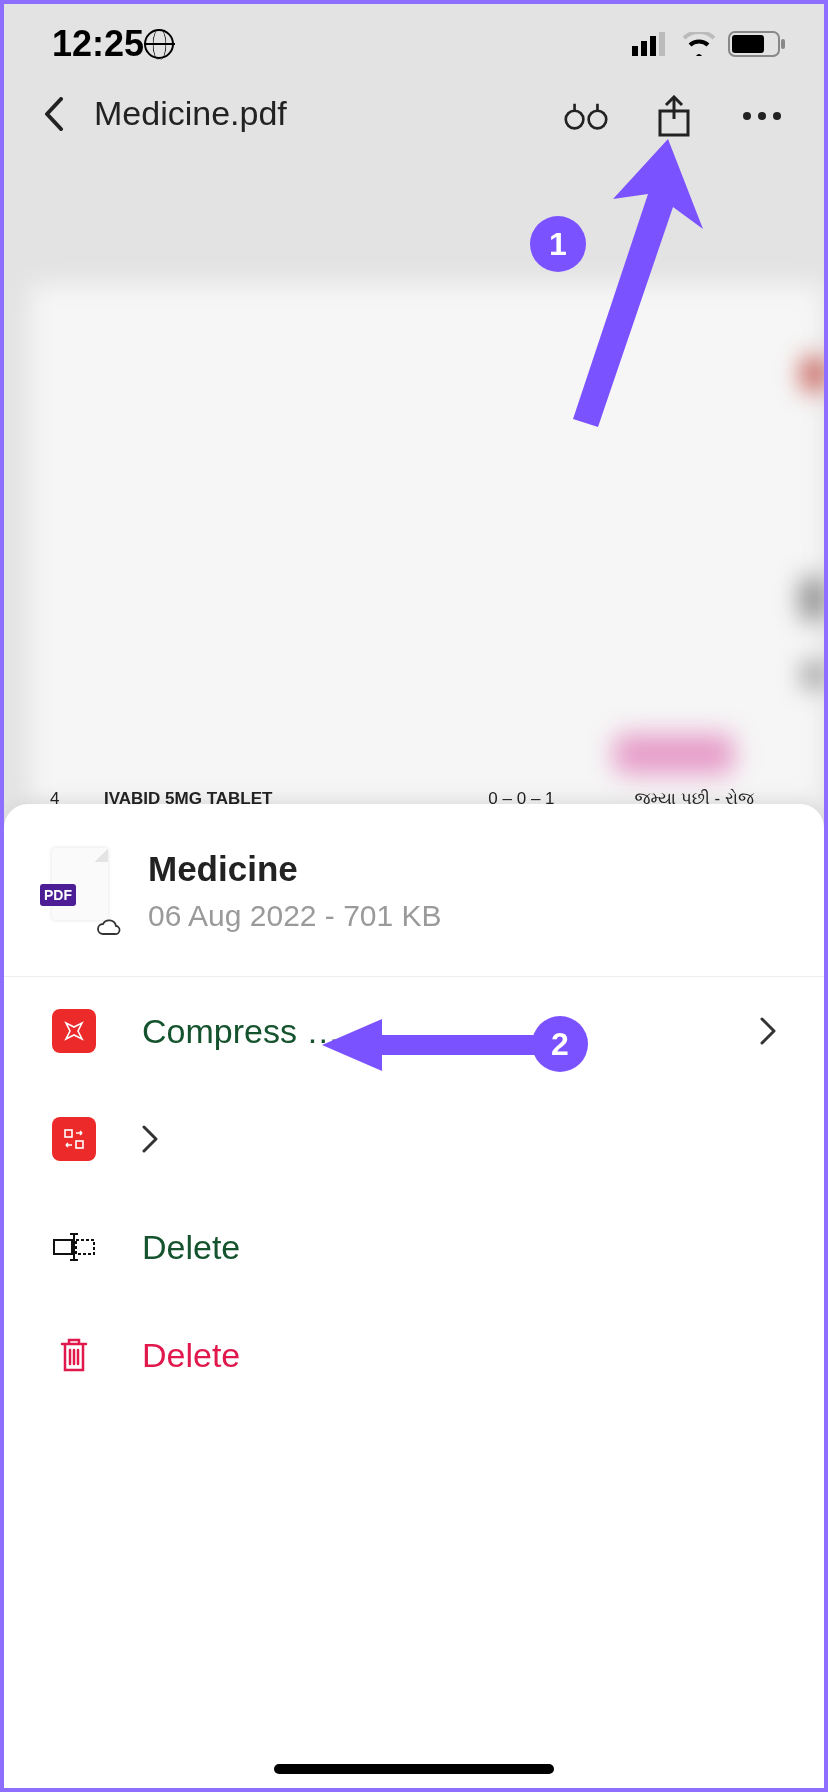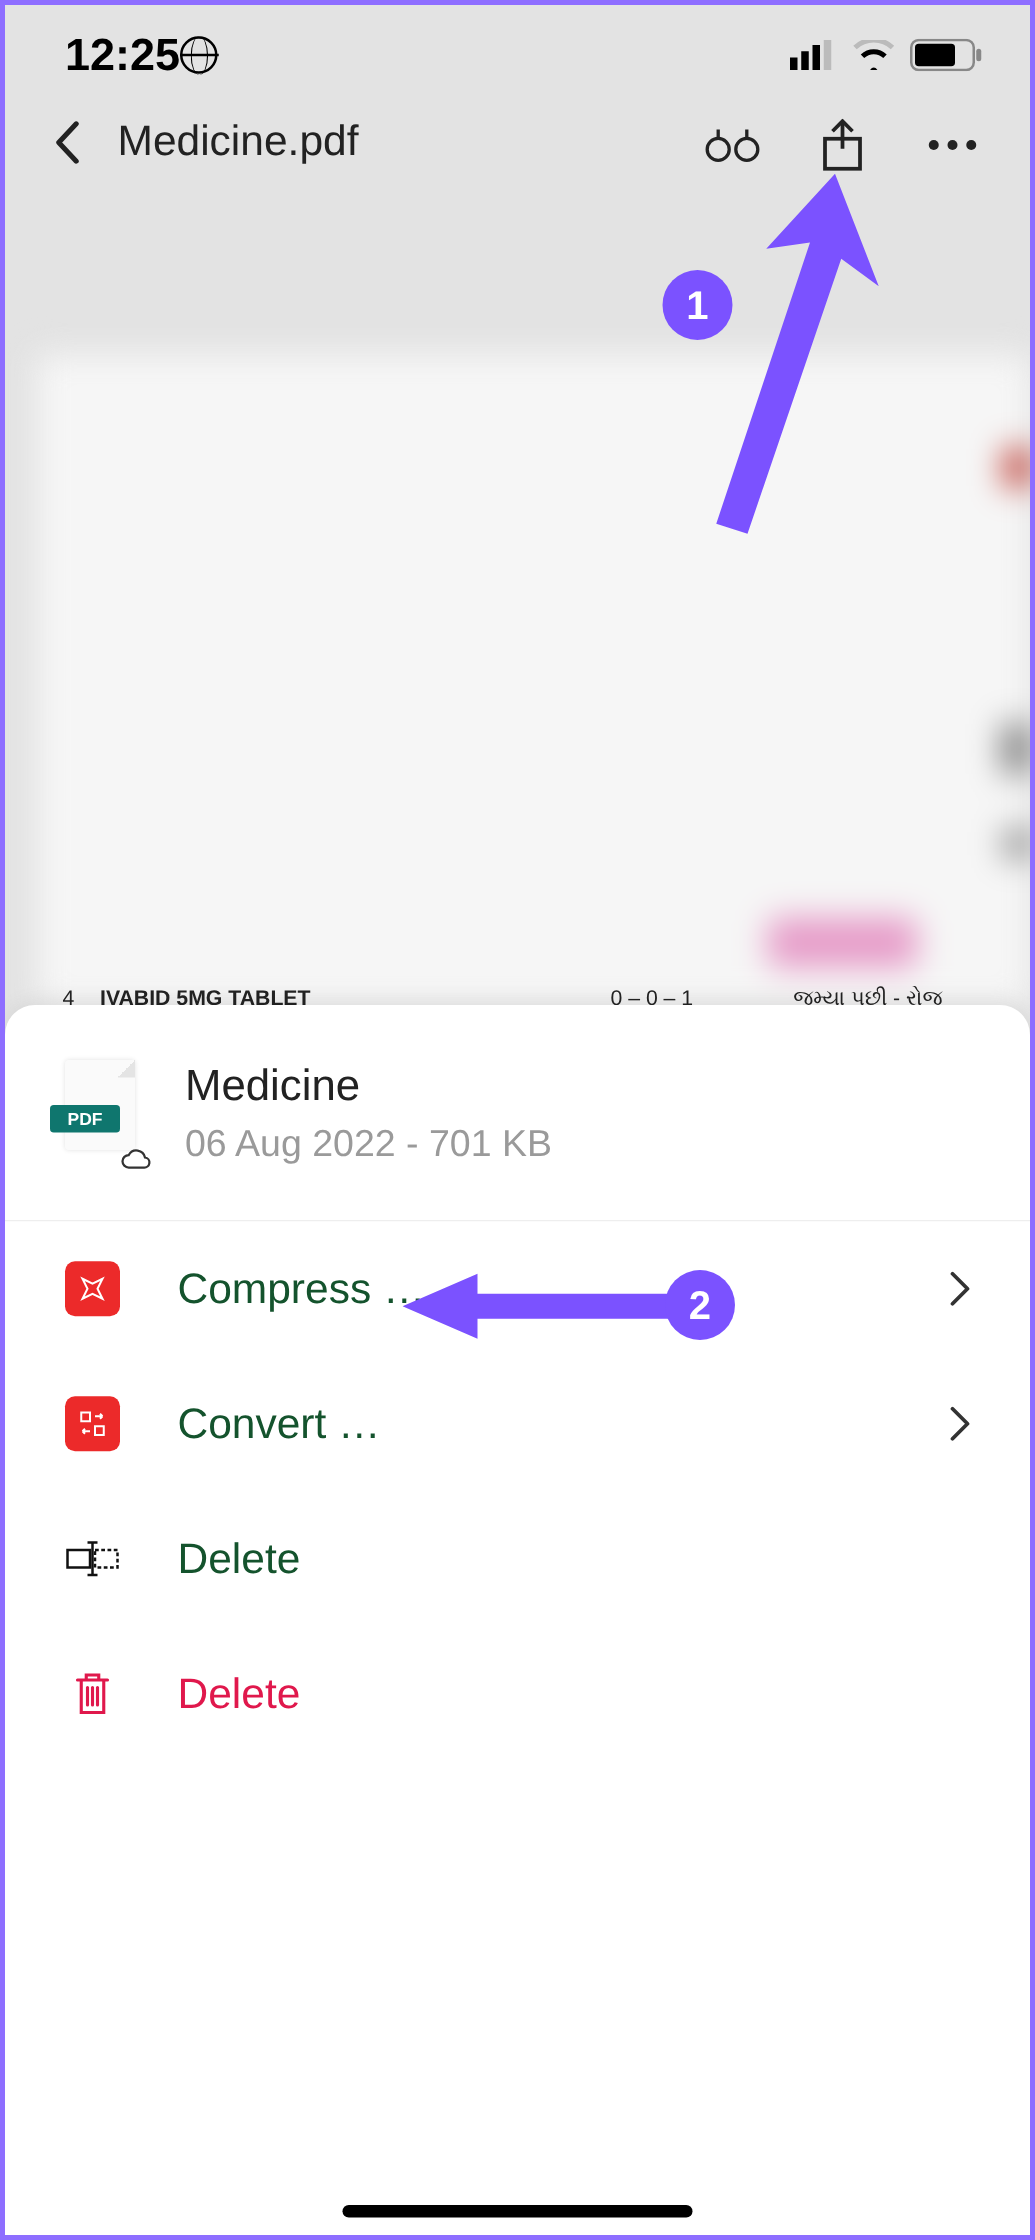--- a/index.html
+++ b/index.html
@@ -24,24 +24,24 @@
   .doc-stripe2 { position: absolute; right: 0; top: 295px; width: 22px; height: 40px; background: #777; }
   .doc-stripe3 { position: absolute; right: 0; top: 380px; width: 20px; height: 22px; background: #777; }
   .doc-pink { position: absolute; right: 90px; bottom: 30px; width: 120px; height: 40px; background: #e69bc8; border-radius: 8px; }
   .doc-text-row { position: absolute; left: 30px; right: 20px; font-size: 17px; color: #222; display: flex; justify-content: space-between; }
 
   .sheet { position: absolute; left: 0; right: 0; bottom: 0; top: 800px; background: #fff; border-radius: 24px 24px 0 0; box-shadow: 0 -2px 18px rgba(0,0,0,0.06); }
   .file-header { display: flex; align-items: center; padding: 44px 36px 42px 36px; gap: 30px; border-bottom: 1px solid #eee; }
   .file-icon-wrap { width: 78px; height: 86px; position: relative; }
   .file-page { position: absolute; top: 0; left: 12px; width: 56px; height: 72px; background: #fafafa; border-radius: 3px; box-shadow: 0 0 4px rgba(0,0,0,0.12); }
   .file-page::before { content: ""; position: absolute; right: 0; top: 0; width: 14px; height: 14px; background: linear-gradient(135deg, #fafafa 50%, #e4e4e4 50%); }
-  .pdf-badge { position: absolute; left: 0; top: 36px; background: #0f766e; color: #fff; font-size: 14px; font-weight: 700; padding: 3px 14px; border-radius: 3px; }
+  .pdf-badge { position: absolute; left: 0; top: 36px; background: #4c1d95; color: #fff; font-size: 14px; font-weight: 700; padding: 3px 4px; border-radius: 3px; }
   .cloud-badge { position: absolute; right: -4px; bottom: -2px; }
   .file-meta { display: flex; flex-direction: column; gap: 10px; }
-  .file-name { font-size: 35px; font-weight: 400; color: #222; }
+  .file-name { font-size: 35px; font-weight: 700; color: #222; }
   .file-sub { font-size: 30px; color: #9a9a9a; }
 
   .menu-item { display: flex; align-items: center; padding: 0 48px; height: 108px; gap: 46px; }
   .menu-icon { width: 44px; height: 44px; display: flex; align-items: center; justify-content: center; flex-shrink: 0; }
   .menu-icon.red-bg { background: #ec2a2a; border-radius: 8px; }
   .menu-label { font-size: 34px; color: #14532d; flex: 1; }
   .menu-label.danger { color: #e0184c; }
   .chevron { color: #444; }
 
   .annotation-badge { position: absolute; width: 56px; height: 56px; border-radius: 50%; background: #7b52ff; color: #fff; font-size: 32px; font-weight: 700; display: flex; align-items: center; justify-content: center; }
@@ -110,21 +110,21 @@
 </div>
 
 <div class="doc-area">
   <div class="doc-stripe"></div>
   <div class="doc-stripe2"></div>
   <div class="doc-stripe3"></div>
   <div class="doc-pink"></div>
 </div>
 <div class="doc-text-row" style="top:785px; left:46px; right:70px; position:absolute; font-size:17px; color:#222; display:flex;">
   <span style="width:30px;">4</span>
-  <span style="font-weight:700; flex:1;">IVABID 5MG TABLET</span>
+  <span style="font-weight:700; flex:1;margin-left:24px;">IVABID 5MG TABLET</span>
   <span style="margin-right:80px;margin-left:44px;">0 – 0 – 1</span>
   <span>જમ્યા પછી - રોજ</span>
 </div>
 
 <div class="sheet">
   <div class="file-header">
     <div class="file-icon-wrap">
       <div class="file-page"></div>
       <div class="pdf-badge">PDF</div>
       <svg class="cloud-badge" width="26" height="18" viewBox="0 0 26 18">
@@ -150,21 +150,20 @@
   </div>
 
   <div class="menu-item">
     <div class="menu-icon red-bg">
       <svg width="24" height="24" viewBox="0 0 24 24">
           <rect x="3" y="3" width="7" height="7" stroke="#fff" stroke-width="1.6" fill="none"></rect>
           <rect x="14" y="14" width="7" height="7" stroke="#fff" stroke-width="1.6" fill="none"></rect>
           <path d="M14 6 h6 M20 6 l-2 -2 M20 6 l-2 2 M10 18 h-6 M4 18 l2 -2 M4 18 l2 2" stroke="#fff" stroke-width="1.6" fill="none"></path>
         </svg>
     </div>
-    <div class="menu-label">Convert …</div>
     <svg class="chevron" width="16" height="28" viewBox="0 0 16 28">
         <polyline points="2,2 14,14 2,26" stroke="#333" stroke-width="3" fill="none" stroke-linecap="round" stroke-linejoin="round"></polyline>
       </svg>
   </div>
 
 
   <div class="menu-item">
     <div class="menu-icon">
       <svg width="44" height="30" viewBox="0 0 44 30">
           <rect x="2" y="8" width="18" height="14" stroke="#111" stroke-width="2" fill="none"></rect>

